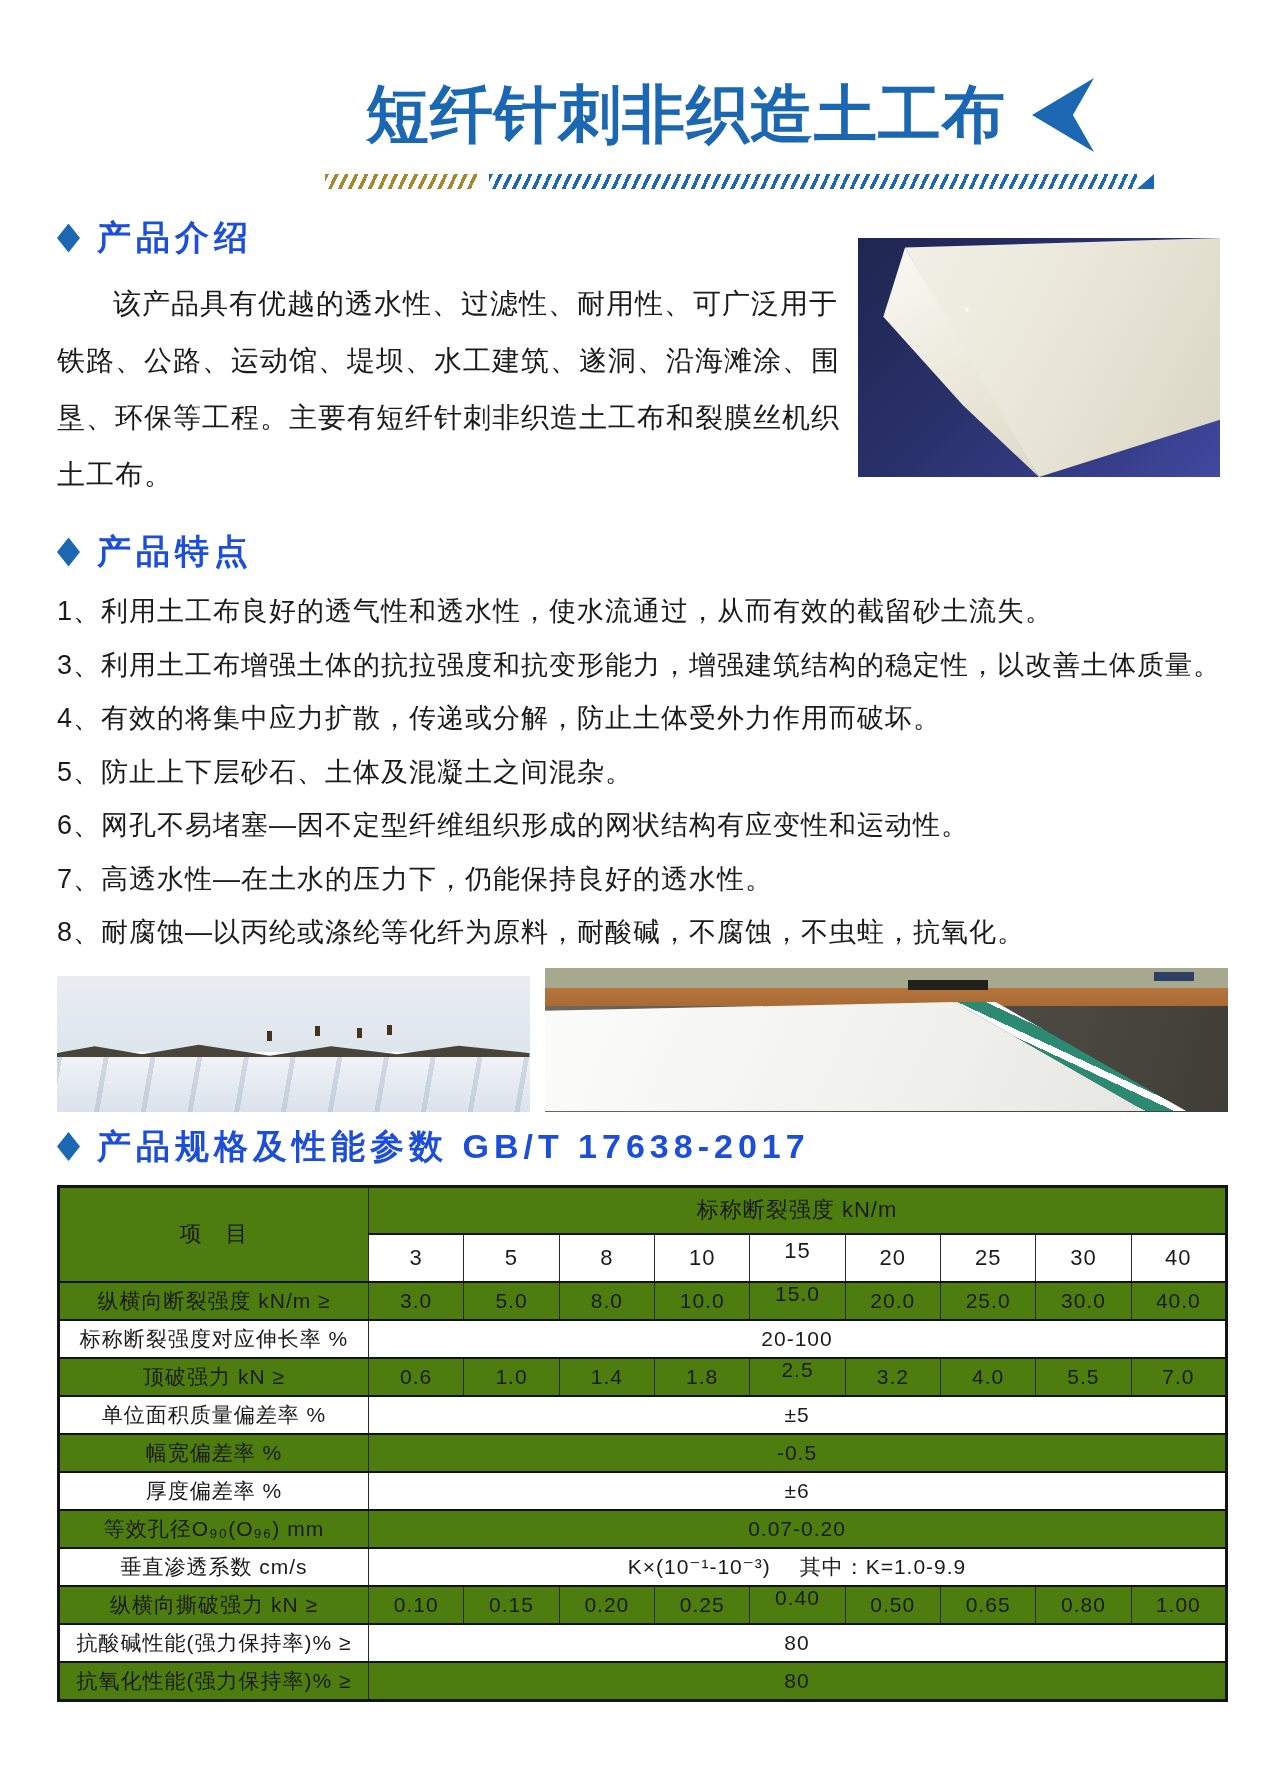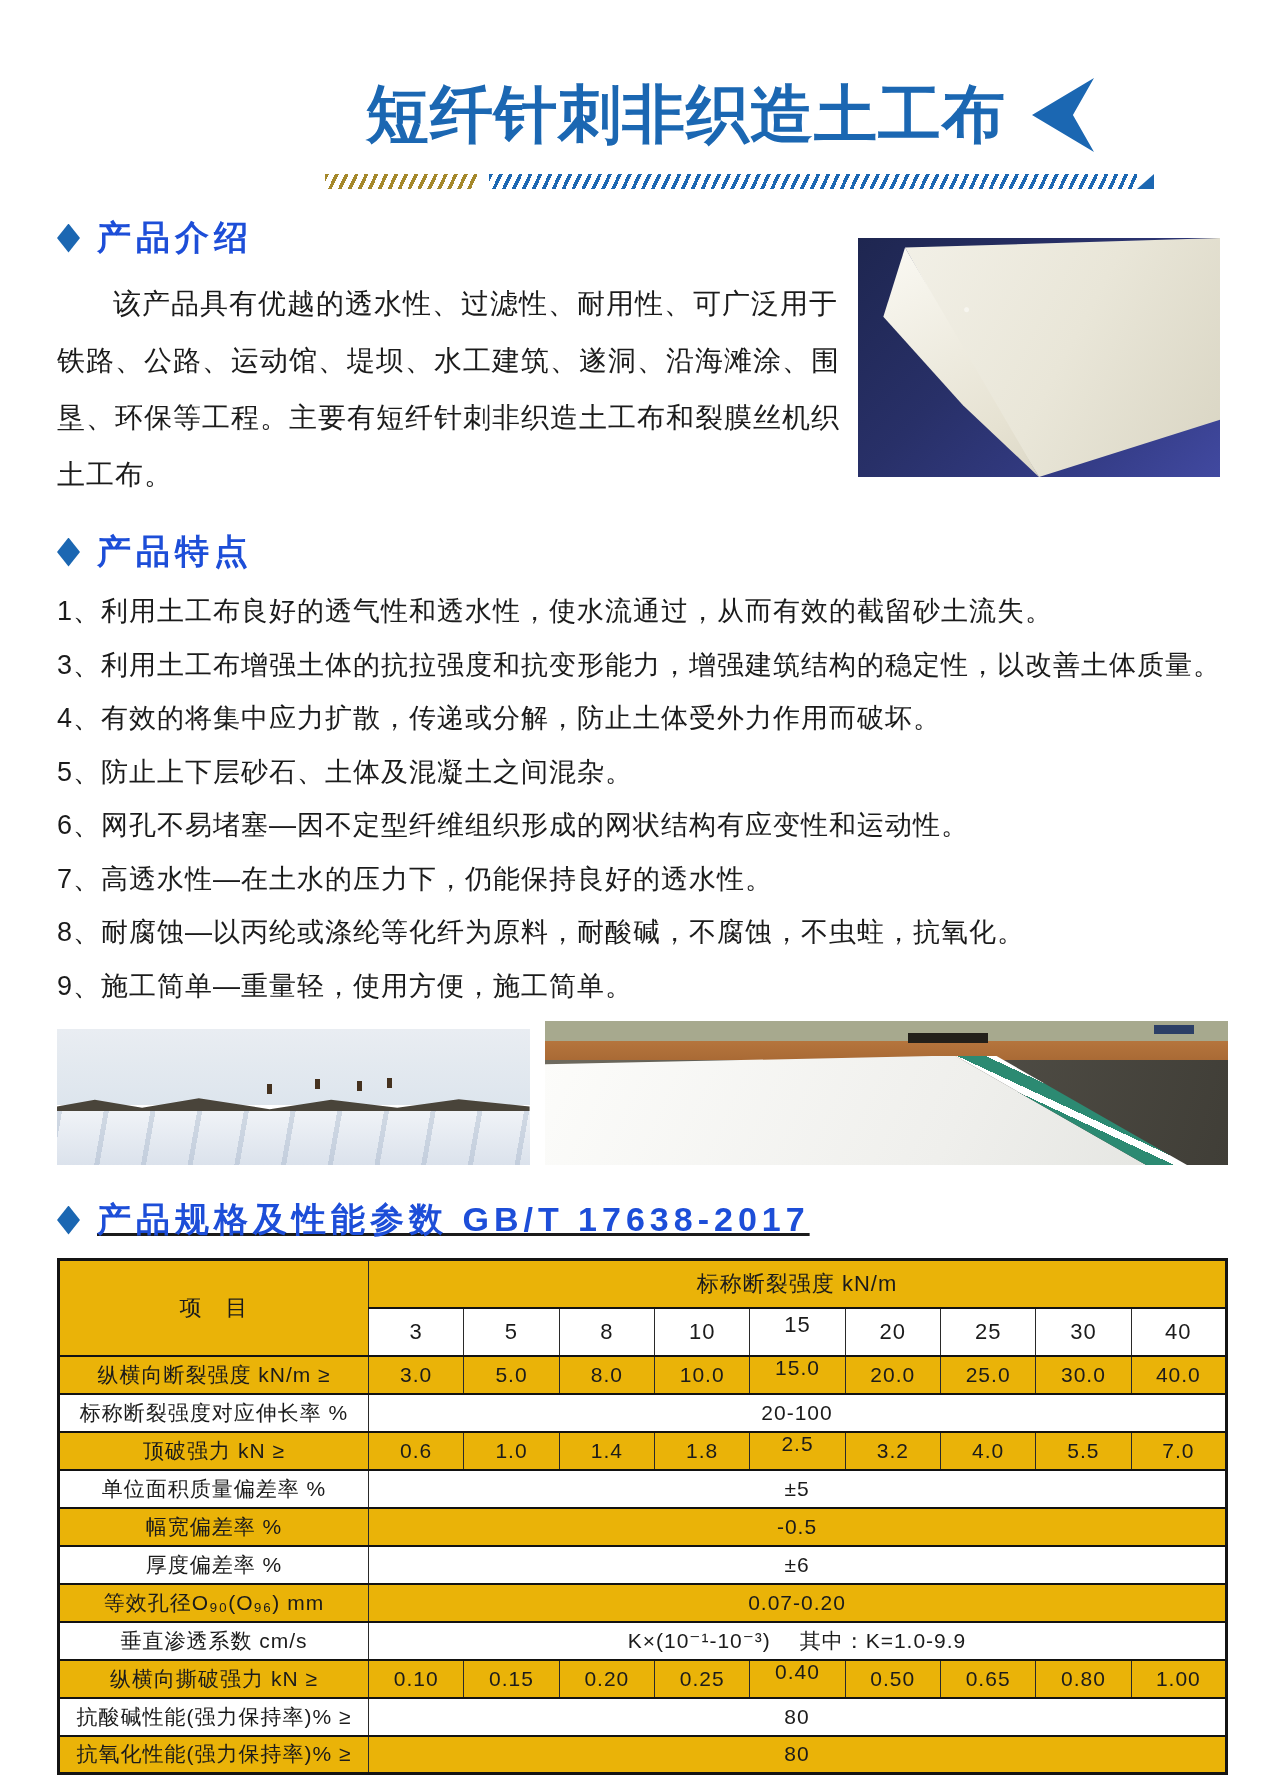--- a/index.html
+++ b/index.html
@@ -106,37 +106,37 @@
   }
   .psr-green {
     position:absolute; left:0; top:24%; width:100%; height:76%;
     background:repeating-linear-gradient(25deg, #ffffff 0 7px, #2c8a72 7px 19px);
     clip-path:polygon(60% 0, 66% 0, 94% 100%, 88% 100%);
   }
   .psr-truck { position:absolute; right:34px; top:4px; width:40px; height:9px; background:#2c3f66; }
   .psr-machine { position:absolute; right:240px; top:12px; width:80px; height:10px; background:#23201a; }
 
   
-  .spec-head { margin-top:32px;text-decoration:underline; }
+  .spec-head { margin-top:12px; }
   table.spec {
     margin-top:15px; width:1171px; border-collapse:collapse; table-layout:fixed;
     border:3px solid #141414;
   }
   table.spec th, table.spec td {
     border-left:1.5px solid #2a2a2a; border-right:1.5px solid #2a2a2a;
     border-top:2.5px solid #121212; border-bottom:2.5px solid #121212;
     text-align:center; vertical-align:middle;
     font-weight:normal; font-size:21px; letter-spacing:1px;
     padding:0; overflow:hidden; white-space:nowrap;
   }
   table.spec .c-label { width:310px;text-align:center; }
   table.spec thead tr:first-child th { height:48px; font-size:22px; }
   table.spec thead tr:last-child th { height:48px; font-size:22px; }
   table.spec tbody th, table.spec tbody td { height:38px; }
-  tr.r-blue th, tr.r-blue td { background:#eab308; }
+  tr.r-blue th, tr.r-blue td { background:#4d7c0f; }
   tr.r-white th, tr.r-white td { background:#ffffff; }
   td.raise span, th.raise span { position:relative; top:-7px; display:inline-block; }
 </style>
 </head>
 <body>
 
 <div class="title-row">
   <div class="title-text">短纤针刺非织造土工布</div>
   <div class="title-arrow"></div>
 </div>
@@ -164,21 +164,20 @@
     <div class="section-title">产品特点</div>
   </div>
   <ul class="features">
     <li>1、利用土工布良好的透气性和透水性，使水流通过，从而有效的截留砂土流失。</li>
     <li>3、利用土工布增强土体的抗拉强度和抗变形能力，增强建筑结构的稳定性，以改善土体质量。</li>
     <li>4、有效的将集中应力扩散，传递或分解，防止土体受外力作用而破坏。</li>
     <li>5、防止上下层砂石、土体及混凝土之间混杂。</li>
     <li>6、网孔不易堵塞—因不定型纤维组织形成的网状结构有应变性和运动性。</li>
     <li>7、高透水性—在土水的压力下，仍能保持良好的透水性。</li>
     <li>8、耐腐蚀—以丙纶或涤纶等化纤为原料，耐酸碱，不腐蚀，不虫蛀，抗氧化。</li>
-    <li>9、施工简单—重量轻，使用方便，施工简单。</li>
   </ul>
 
   <div class="site-photos">
     <div class="photo-site-left">
       <div class="psl-sky"></div>
       <div class="psl-hills"></div>
       <div class="psl-ground"></div>
       <div class="psl-worker" style="left:210px; top:55px;"></div>
       <div class="psl-worker" style="left:258px; top:50px;"></div>
       <div class="psl-worker" style="left:300px; top:52px;"></div>

